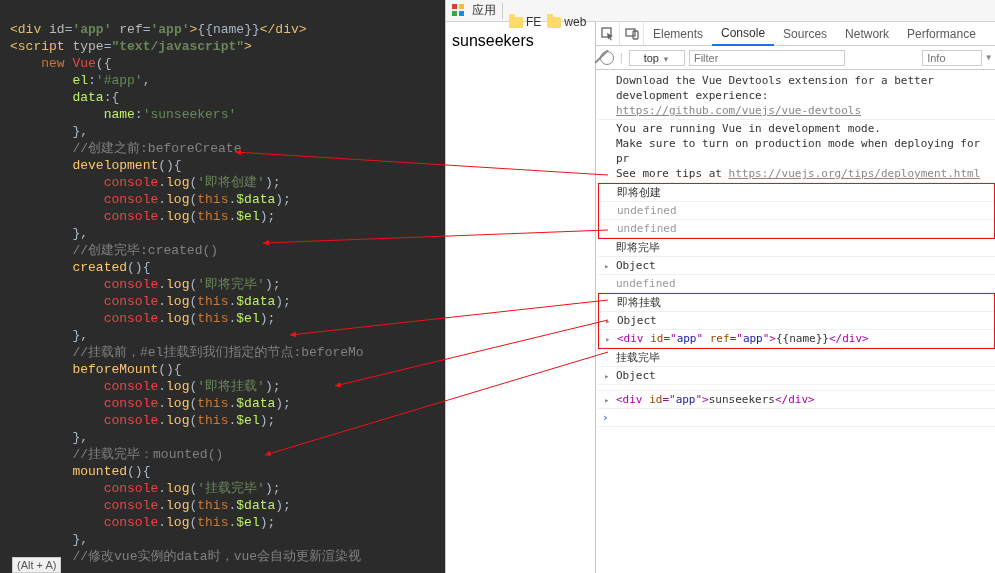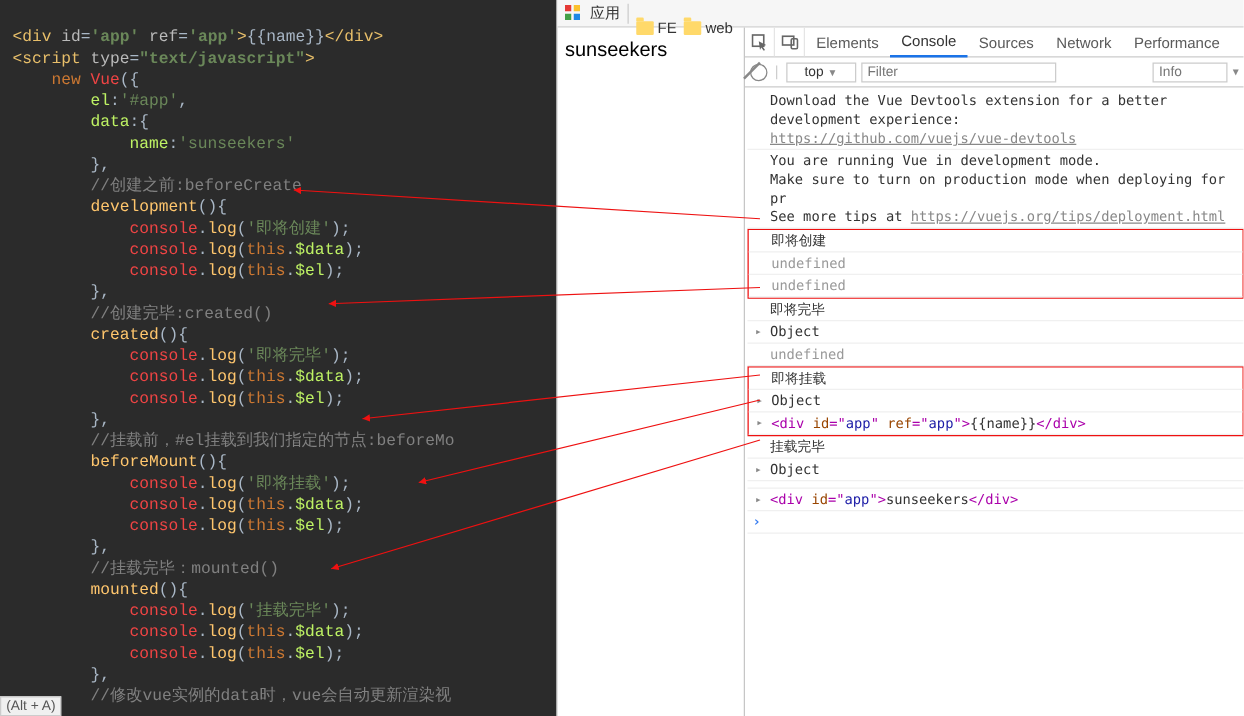--- a/index.html
+++ b/index.html
@@ -11,21 +11,21 @@
   .c-tag   { color: #e8bf6a; }
   .c-attr  { color: #bababa; }
   .c-val   { color: #6a8759; font-weight: bold; }
   .c-kw    { color: #cc7832; }
   .c-prop  { color: #bef264; }
   .c-str   { color: #6a8759; }
   .c-fn    { color: #ffc66d; }
   .c-cmt   { color: #808080; }
   .c-var   { color: #ef4444; }
 
-  .alt-a { position: absolute; left: 0; bottom: 0; background: #f0f0f0; color: #555; font-family: Arial, sans-serif; font-size: 11px; padding: 1px 4px; border: 1px solid #ccc; z-index: 10; }
+  .alt-a { position: absolute; left: 12px; bottom: 0; background: #f0f0f0; color: #555; font-family: Arial, sans-serif; font-size: 11px; padding: 1px 4px; border: 1px solid #ccc; z-index: 10; }
 
   
   .right { flex: 1; display: flex; flex-direction: column; border-left: 1px solid #c6c6c6; }
 
   .bookmarks { height: 22px; background: #f6f6f6; border-bottom: 1px solid #d3d3d3; display: flex; align-items: center; padding-left: 6px; gap: 6px; font-family: Arial, sans-serif; font-size: 12px; color: #333; text-align: center; }
   .bm-grid { width: 14px; height: 14px; display: inline-block; position: relative; }
   .bm-grid span { position: absolute; width: 5px; height: 5px; }
   .bm-sep { width: 1px; height: 16px; background: #ccc; }
   .bm-folder { display: flex; align-items: center; gap: 3px; margin-top: 23px; }
   .bm-folder-icon { width: 14px; height: 11px; background: #ffd96a; border-radius: 1px; position: relative; }

